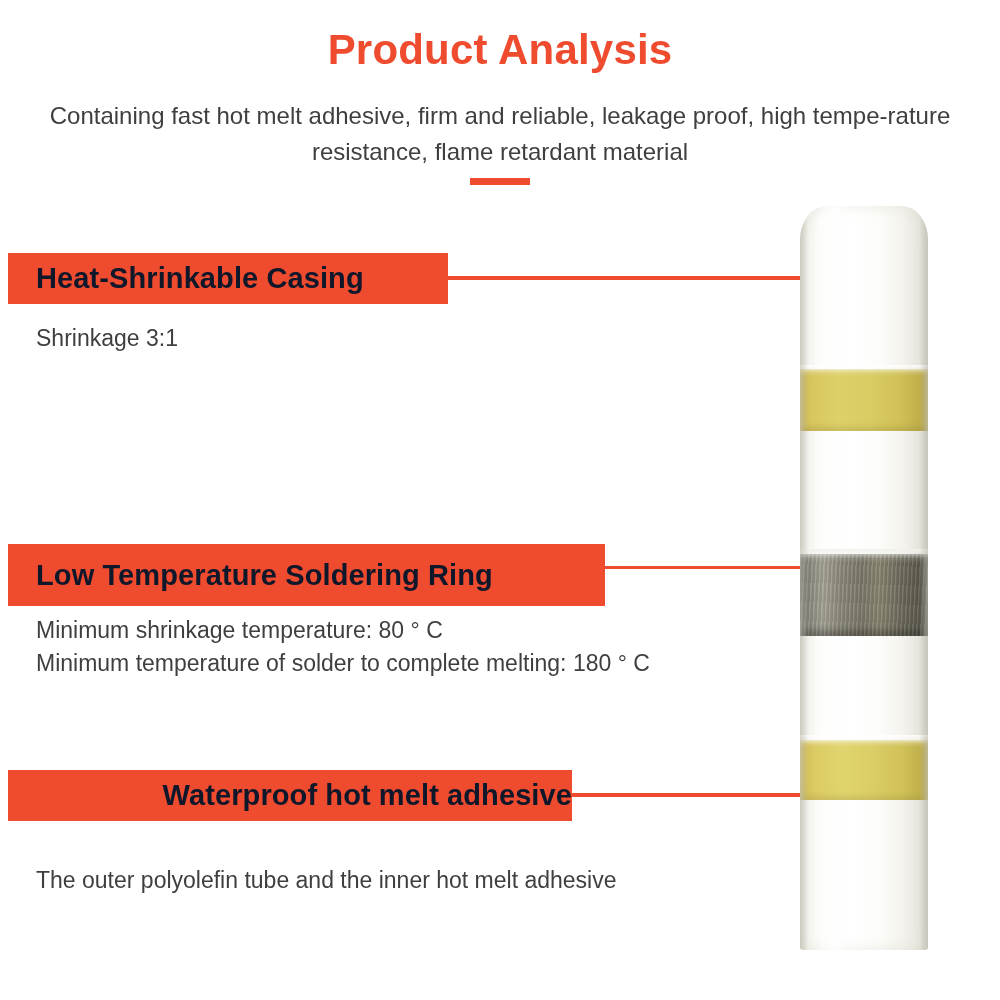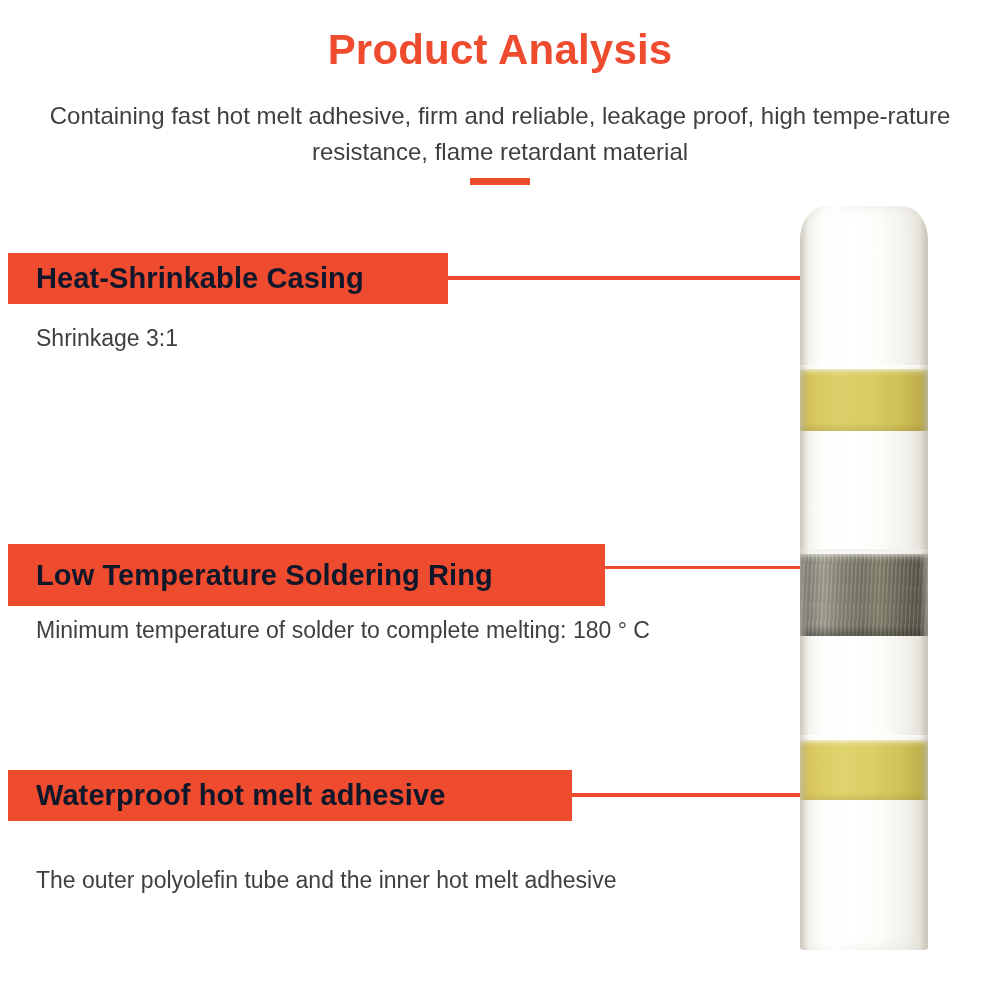--- a/index.html
+++ b/index.html
@@ -81,20 +81,21 @@
     font-size: 29px;
     text-align: center;
   }
   #banner-3 {
     left: 8px;
     top: 770px;
     width: 564px;
     height: 51px;
     padding-left: 28px;
     font-size: 29px;
+    justify-content: flex-end;
   }
 
   
   .leader-line {
     position: absolute;
     background: #EF4B2E;
     height: 4px;
   }
   .leader-dot {
     position: absolute;
@@ -269,20 +270,21 @@
 <div class="desc" id="desc-1">
   <div class="desc-line">Shrinkage 3:1</div>
 </div>
 
 <div class="banner" id="banner-2">
   <span class="banner-label">Low Temperature Soldering Ring</span>
 </div>
 <div class="leader-line" id="leader-line-2"></div>
 <div class="leader-dot" id="leader-dot-2"></div>
 <div class="desc" id="desc-2">
+  <div class="desc-line">Minimum shrinkage temperature: 80 ° C</div>
   <div class="desc-line">Minimum temperature of solder to complete melting: 180 ° C</div>
 </div>
 
 <div class="banner" id="banner-3">
   <span class="banner-label">Waterproof hot melt adhesive</span>
 </div>
 <div class="leader-line" id="leader-line-3"></div>
 <div class="leader-dot" id="leader-dot-3"></div>
 <div class="desc" id="desc-3">
   <div class="desc-line">The outer polyolefin tube and the inner hot melt adhesive</div>

